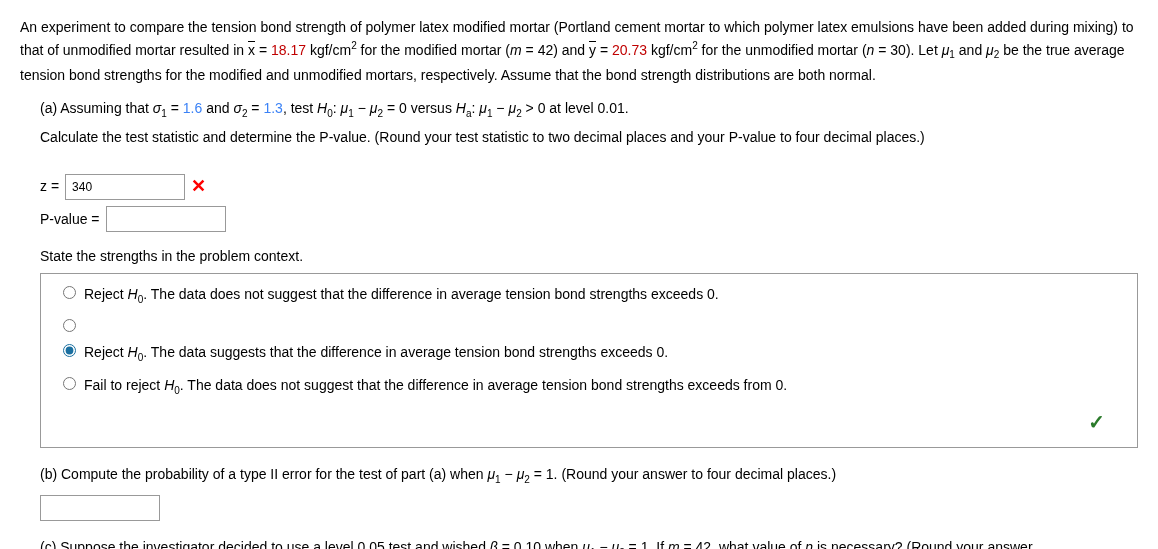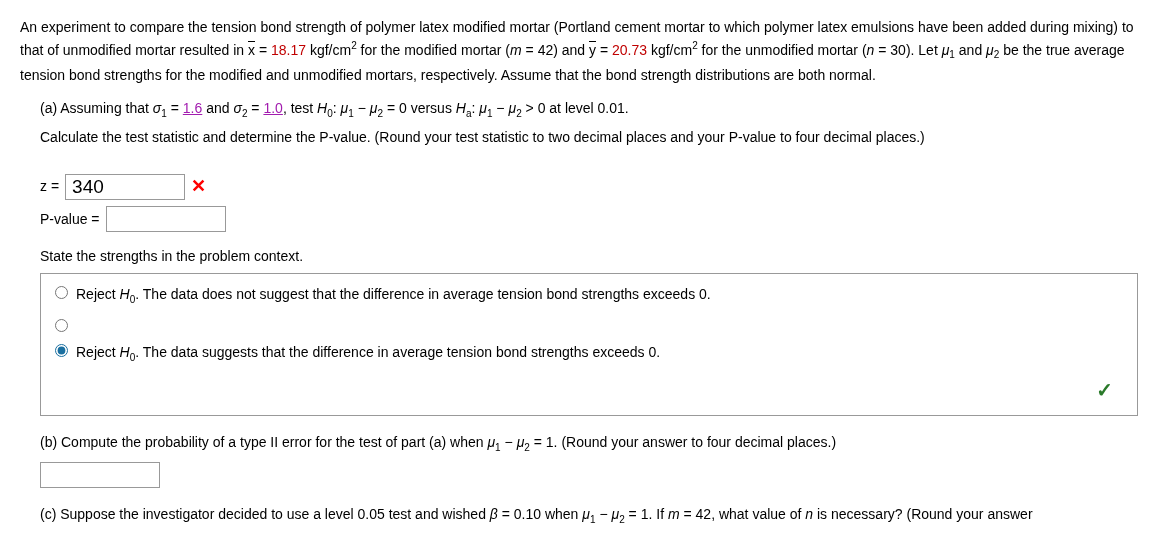--- a/index.html
+++ b/index.html
@@ -25,38 +25,38 @@
     .inline-row {
       display: flex;
       align-items: center;
       gap: 6px;
       margin-bottom: 6px;
       flex-wrap: wrap;
     }
     .input-box {
       border: 1px solid #999;
       padding: 2px 6px;
-      font-size: 19px;
+      font-size: 12px;
       width: 120px;
       height: 26px;
     }
     .x-mark {
       color: red;
       font-size: 18px;
       font-weight: bold;
       cursor: pointer;
     }
     .check-mark {
       color: #2a7a2a;
       font-size: 20px;
       font-weight: bold;
     }
     .radio-group {
       border: 1px solid #999;
-      padding: 10px 14px;
+      padding: 10px 22px;
       margin-top: 0;
       margin-bottom: 8px;
     }
     .radio-option {
       display: flex;
       align-items: flex-start;
       gap: 8px;
       margin-bottom: 10px;
       cursor: pointer;
     }
@@ -77,23 +77,22 @@
       padding-right: 10px;
       margin-top: 8px;
     }
     sup {
       font-size: 10px;
     }
     sub {
       font-size: 10px;
     }
     .highlight-blue {
-      color: #a21caf;
+      color: #3b82f6;
       font-weight: normal;
-      text-decoration: underline;
     }
     .value-red {
       color: #c00000;
       font-weight: normal;
     }
     .part-b, .part-c {
       margin-left: 20px;
       margin-bottom: 16px;
       margin-top: 16px;
     }
@@ -102,21 +101,21 @@
 <body>
 
 <div class="intro-text">
   An experiment to compare the tension bond strength of polymer latex modified mortar (Portland cement mortar to which polymer latex emulsions have been added during
   mixing) to that of unmodified mortar resulted in <span style="text-decoration: overline;">x</span> = <span class="value-red">18.17</span> kgf/cm<sup>2</sup> for the modified mortar (<em>m</em> = 42) and <span style="text-decoration: overline;">y</span> = <span class="value-red">20.73</span> kgf/cm<sup>2</sup> for the unmodified mortar (<em>n</em> = 30). Let <em>μ</em><sub>1</sub> and
   <em>μ</em><sub>2</sub> be the true average tension bond strengths for the modified and unmodified mortars, respectively. Assume that the bond strength distributions are both normal.
 </div>
 
 <div class="section">
   <div class="section-title">
-    (a) Assuming that <em>σ</em><sub>1</sub> = <span class="highlight-blue">1.6</span> and <em>σ</em><sub>2</sub> = <span class="highlight-blue">1.0</span>, test <em>H</em><sub>0</sub>: <em>μ</em><sub>1</sub> − <em>μ</em><sub>2</sub> = 0 versus <em>H</em><sub>a</sub>: <em>μ</em><sub>1</sub> − <em>μ</em><sub>2</sub> &gt; 0 at level 0.01.
+    (a) Assuming that <em>σ</em><sub>1</sub> = <span class="highlight-blue">1.6</span> and <em>σ</em><sub>2</sub> = <span class="highlight-blue">1.3</span>, test <em>H</em><sub>0</sub>: <em>μ</em><sub>1</sub> − <em>μ</em><sub>2</sub> = 0 versus <em>H</em><sub>a</sub>: <em>μ</em><sub>1</sub> − <em>μ</em><sub>2</sub> &gt; 0 at level 0.01.
   </div>
   <div style="margin-bottom:25px;">
     Calculate the test statistic and determine the P-value. (Round your test statistic to two decimal places and your P-value to four decimal places.)
   </div>
   <div class="inline-row">
     <span>z =</span>
     <input class="input-box" type="text" value="340" style="">
     <span class="x-mark">✕</span>
   </div>
   <div class="inline-row">
@@ -137,20 +136,26 @@
     </div>
     <div class="radio-option">
       <input type="radio" name="conclusion" id="opt2" style="">
     </div>
     <div class="radio-option">
       <input type="radio" name="conclusion" id="opt3" checked="" style="">
       <label for="opt3" class="radio-label">
         Reject <em>H</em><sub>0</sub>. The data suggests that the difference in average tension bond strengths exceeds 0.
       </label>
     </div>
+    <div class="radio-option">
+      <input type="radio" name="conclusion" id="opt4" style="">
+      <label for="opt4" class="radio-label">
+        Fail to reject <em>H</em><sub>0</sub>. The data does not suggest that the difference in average tension bond strengths exceeds from 0.
+      </label>
+    </div>
     <div class="check-row">
       <span class="check-mark">✓</span>
     </div>
   </div>
 </div>
 
 <div class="part-b">
   <div>
     (b) Compute the probability of a type II error for the test of part (a) when <em>μ</em><sub>1</sub> − <em>μ</em><sub>2</sub> = 1. (Round your answer to four decimal places.)
   </div>

